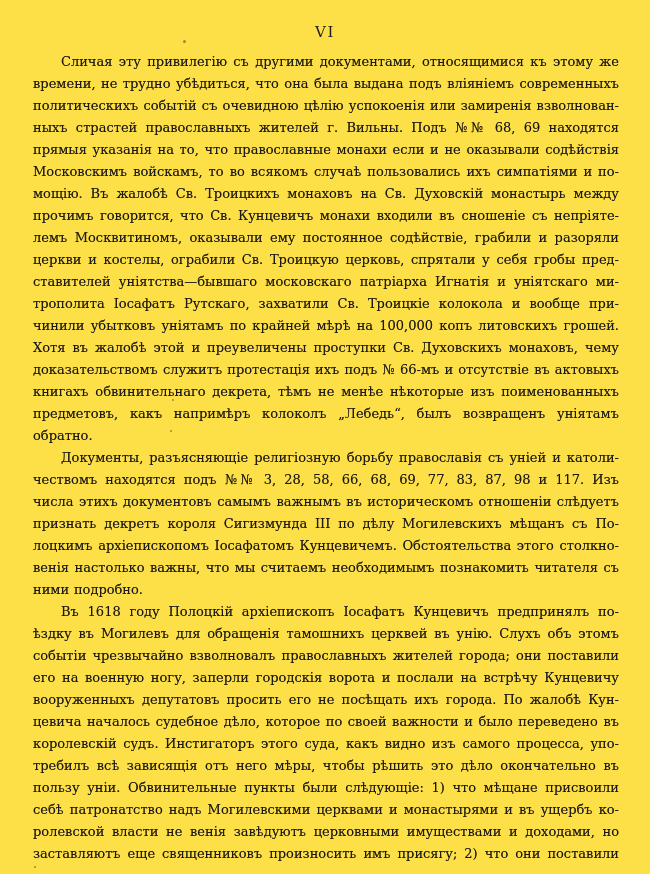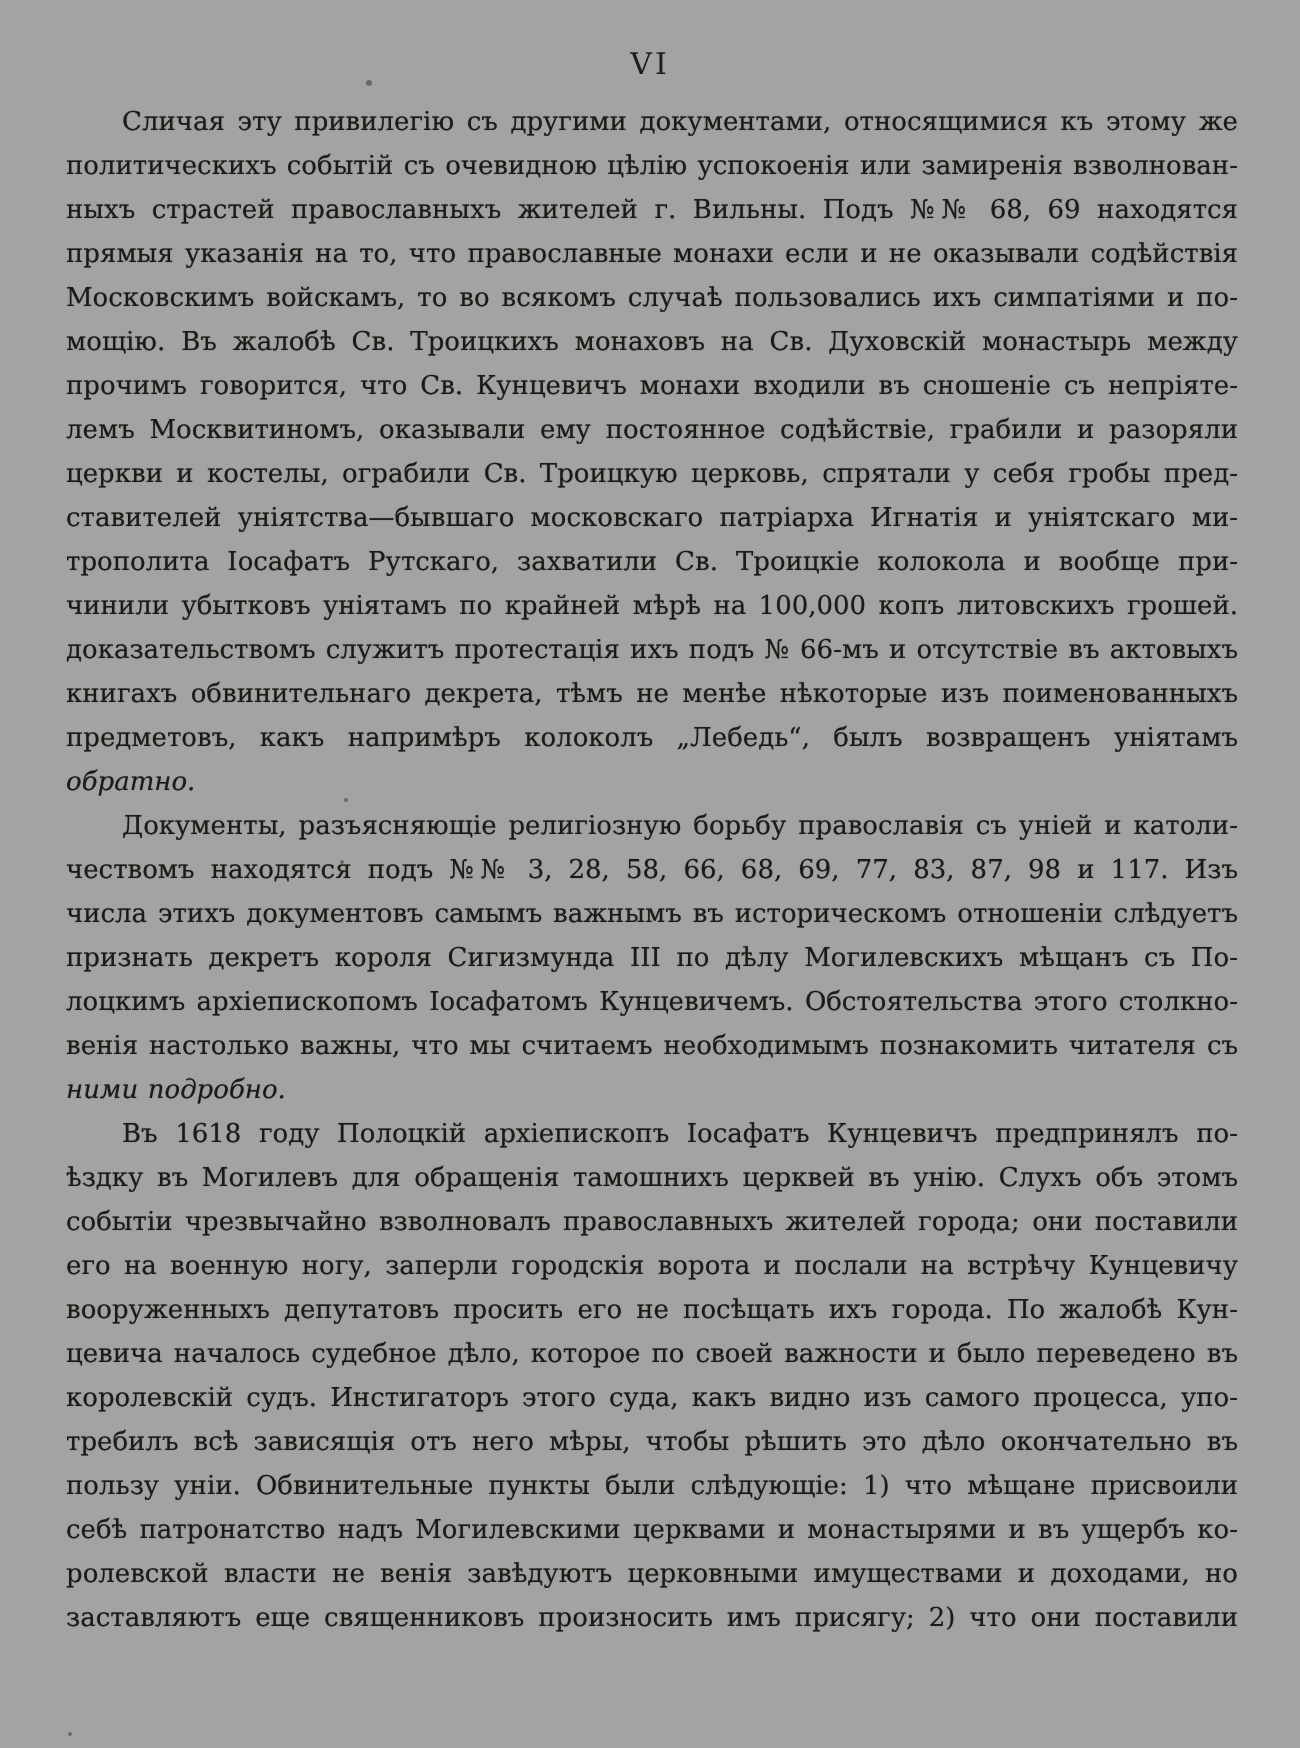--- a/index.html
+++ b/index.html
@@ -6,21 +6,21 @@
     margin: 0;
     padding: 0;
     background: #e8e8e6;
     font-family: "DejaVu Serif", "Liberation Serif", serif;
   }
   .page {
     position: relative;
     width: 650px;
     height: 874px;
     margin: 0 auto;
-    background: #a3a3a3;
+    background: #fde047;
     color: #1d1a16;
     overflow: hidden;
   }
   .pageno {
     position: absolute;
     top: 23px;
     left: 0;
     width: 650px;
     text-align: center;
     font-size: 15px;
@@ -38,21 +38,21 @@
   }
   .line {
     height: 22px;
     overflow: hidden;
     text-align: justify;
     text-align-last: justify;
     white-space: normal;
     word-spacing: 0.05em;
   }
   .line.indent { text-indent: 28px; }
-  .line.end { text-align-last: left; font-style: italic; }
+  .line.end { text-align-last: left; }
   .speck {
     position: absolute;
     width: 3px;
     height: 3px;
     border-radius: 50%;
     background: rgba(40, 36, 30, 0.45);
   }
 </style>
 </head>
 <body>
@@ -62,31 +62,33 @@
   <div class="pageno">VI</div>
 
   <div class="speck" style="left:183px; top:40px;"></div>
   <div class="speck" style="left:172px; top:399px; width:2px; height:2px;"></div>
   <div class="speck" style="left:170px; top:430px; width:2px; height:2px;"></div>
   <div class="speck" style="left:34px; top:866px; width:2px; height:2px;"></div>
 
   <div class="text">
 
     <div class="line indent">Сличая эту привилегію съ другими документами, относящимися къ этому же</div>
+    <div class="line">времени, не трудно убѣдиться, что она была выдана подъ вліяніемъ современныхъ</div>
     <div class="line">политическихъ событій съ очевидною цѣлію успокоенія или замиренія взволнован-</div>
     <div class="line">ныхъ страстей православныхъ жителей г. Вильны. Подъ №№ 68, 69 находятся</div>
     <div class="line">прямыя указанія на то, что православные монахи если и не оказывали содѣйствія</div>
     <div class="line">Московскимъ войскамъ, то во всякомъ случаѣ пользовались ихъ симпатіями и по-</div>
     <div class="line">мощію. Въ жалобѣ Св. Троицкихъ монаховъ на Св. Духовскій монастырь между</div>
     <div class="line">прочимъ говорится, что Св. Кунцевичъ монахи входили въ сношеніе съ непріяте-</div>
     <div class="line">лемъ Москвитиномъ, оказывали ему постоянное содѣйствіе, грабили и разоряли</div>
     <div class="line">церкви и костелы, ограбили Св. Троицкую церковь, спрятали у себя гробы пред-</div>
     <div class="line">ставителей уніятства—бывшаго московскаго патріарха Игнатія и уніятскаго ми-</div>
     <div class="line">трополита Іосафатъ Рутскаго, захватили Св. Троицкіе колокола и вообще при-</div>
     <div class="line">чинили убытковъ уніятамъ по крайней мѣрѣ на 100,000 копъ литовскихъ грошей.</div>
+    <div class="line">Хотя въ жалобѣ этой и преувеличены проступки Св. Духовскихъ монаховъ, чему</div>
     <div class="line">доказательствомъ служитъ протестація ихъ подъ № 66-мъ и отсутствіе въ актовыхъ</div>
     <div class="line">книгахъ обвинительнаго декрета, тѣмъ не менѣе нѣкоторые изъ поименованныхъ</div>
     <div class="line">предметовъ, какъ напримѣръ колоколъ „Лебедь“, былъ возвращенъ уніятамъ</div>
     <div class="line end">обратно.</div>
 
     <div class="line indent">Документы, разъясняющіе религіозную борьбу православія съ уніей и католи-</div>
     <div class="line">чествомъ находятся подъ №№ 3, 28, 58, 66, 68, 69, 77, 83, 87, 98 и 117. Изъ</div>
     <div class="line">числа этихъ документовъ самымъ важнымъ въ историческомъ отношеніи слѣдуетъ</div>
     <div class="line">признать декретъ короля Сигизмунда III по дѣлу Могилевскихъ мѣщанъ съ По-</div>
     <div class="line">лоцкимъ архіепископомъ Іосафатомъ Кунцевичемъ. Обстоятельства этого столкно-</div>

